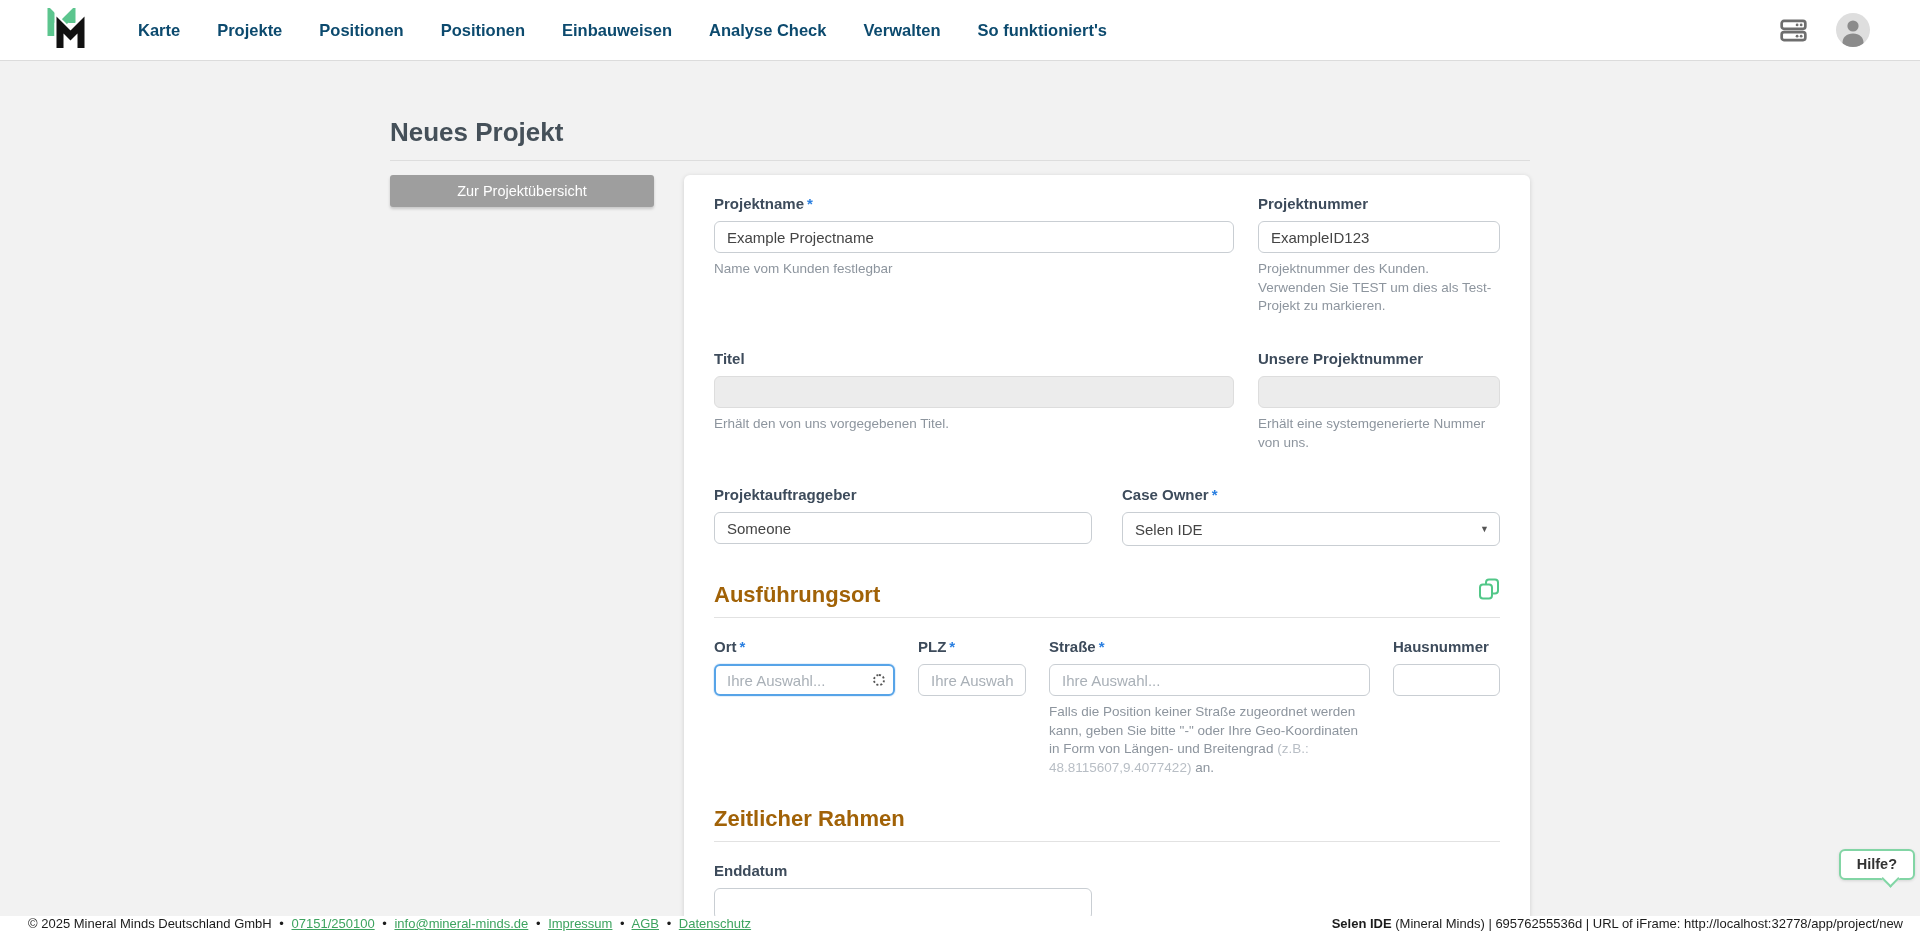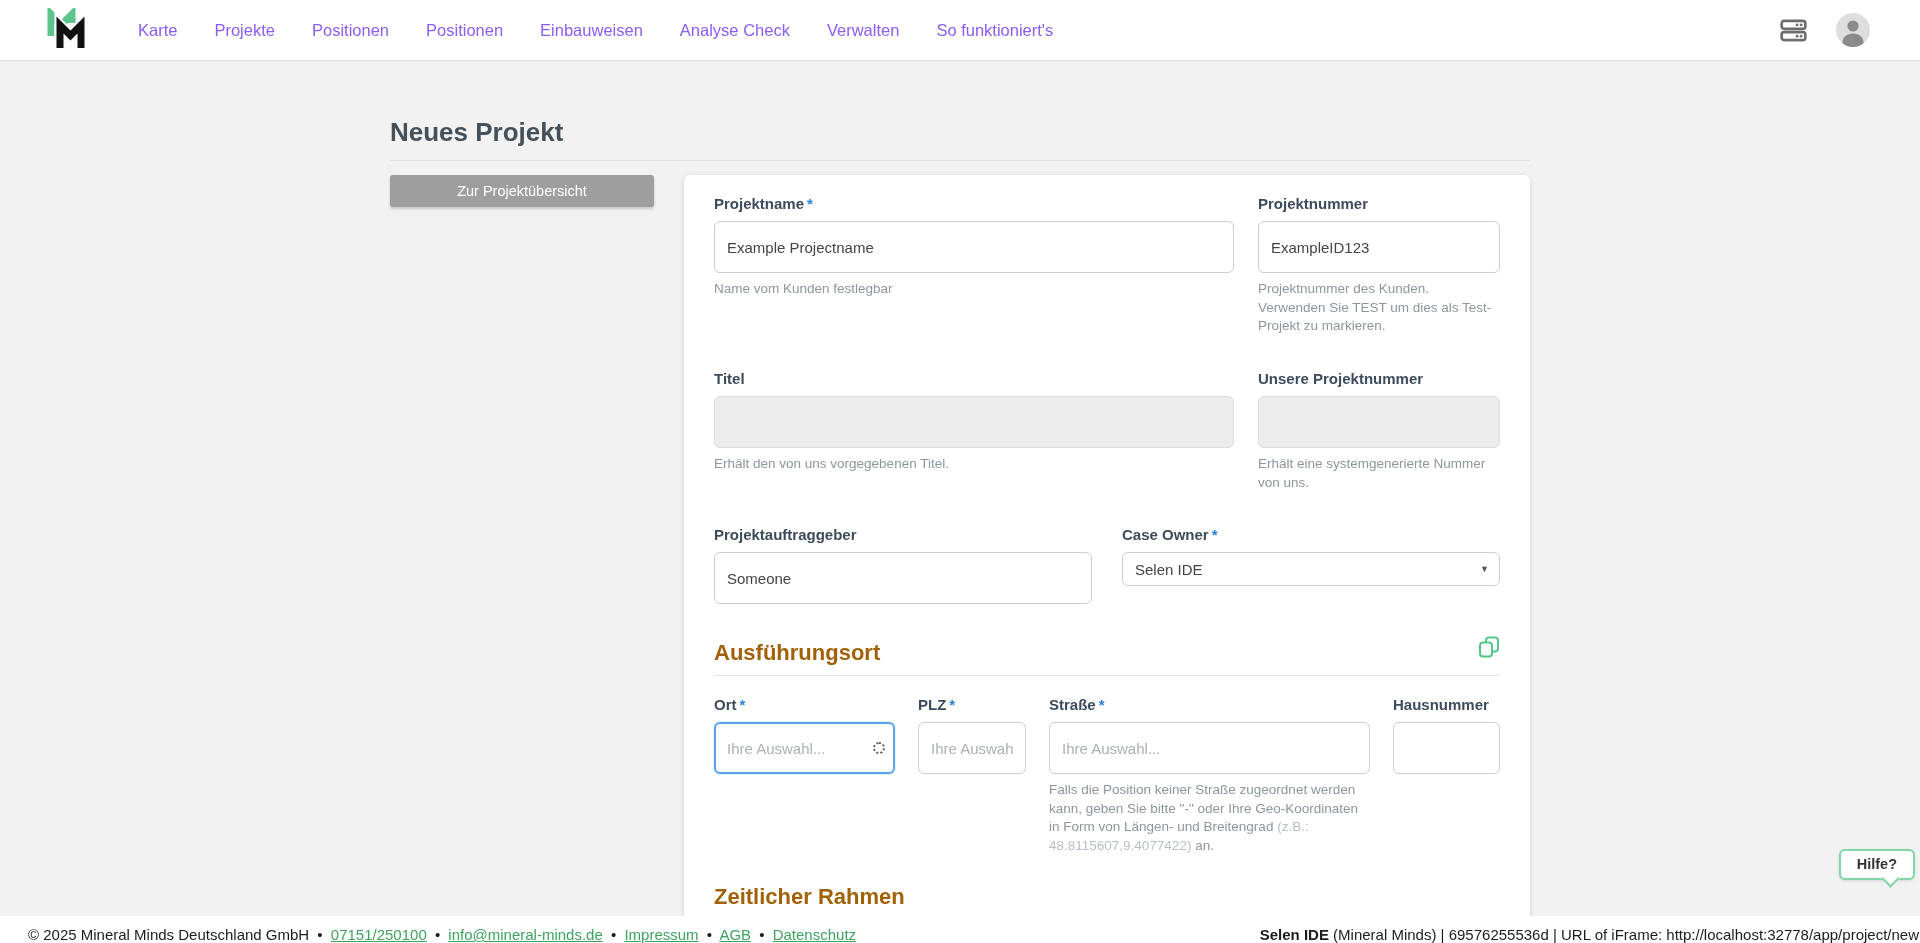--- a/index.html
+++ b/index.html
@@ -11,21 +11,21 @@
 
   
   .app-header {
     position:absolute; top:0; left:0; width:100%; height:61px;
     background:#fff; border-bottom:1px solid #dcdcdc;
     display:flex; align-items:center; padding:0 49px 0 44px; z-index:20;
   }
   .logo { width:44px; height:44px; display:flex; align-items:center; cursor:pointer; }
   .main-nav { display:flex; gap:37px; margin-left:50px; }
   .nav-item {
-    font-size:16.5px; font-weight:400; color:#8b5cf6; cursor:pointer; white-space:nowrap;
+    font-size:16.5px; font-weight:700; color:#0c4a6e; cursor:pointer; white-space:nowrap;
   }
   .header-right { margin-left:auto; display:flex; align-items:center; gap:28px; }
   .icon-btn { cursor:pointer; display:flex; align-items:center; }
 
   
   .container { position:absolute; top:61px; left:390px; width:1140px; }
   .page-title { margin:56px 0 0; font-size:26px; line-height:30px; font-weight:700; color:#455059; }
   .title-rule { border:none; border-top:1px solid #ddd; margin:13px 0 0; }
   .content-row { display:flex; gap:30px; margin-top:14px; align-items:flex-start; }
   .left-col { width:264px; flex:0 0 264px;border-radius:14px; }
@@ -36,21 +36,21 @@
   }
 
   
   .card {
     flex:1; background:#fff; border-radius:6px; padding:20px 30px 22px;
     box-shadow:0 1px 5px rgba(0,0,0,.14);
   }
   .field-label { font-size:15px; font-weight:700; color:#3d4b5b; margin-bottom:9px; display:block; }
   .req { color:#2a7fe0; margin-left:3px; font-weight:700; }
   .text-input {
-    width:100%; height:52px; border:1px solid #c9ced3; border-radius:6px; padding:0 12px;
+    width:100%; height:32px; border:1px solid #c9ced3; border-radius:6px; padding:0 12px;
     font-family:"Liberation Sans",sans-serif; font-size:15px; color:#444; background:#fff; outline:none;
   }
   .text-input::placeholder { color:#a9b0b7; }
   .text-input:disabled { background:#ececec; border-color:#ddd; }
   .helper { font-size:13.5px; color:#8d959e; margin-top:7px; line-height:1.38; }
   .helper .lighter { color:#b8bec5; }
 
   .grid-2a { display:grid; grid-template-columns:1fr 242px; column-gap:24px; margin-bottom:34px; }
   .grid-2b { display:grid; grid-template-columns:1fr 1fr; column-gap:30px; margin-bottom:36px; }
   .grid-loc { display:grid; grid-template-columns:181px 108px 1fr 107px; column-gap:23px; margin-bottom:28px; }
@@ -85,22 +85,22 @@
   }
   .help-bubble::after {
     content:""; position:absolute; bottom:-7px; right:16px; width:11px; height:11px;
     background:#fff; border-right:2px solid #82d5a5; border-bottom:2px solid #82d5a5;
     transform:rotate(45deg);
   }
 
   
   .app-footer {
     position:absolute; left:0; bottom:0; width:100%; height:27px; background:#fff;
-    display:flex; align-items:flex-end; justify-content:space-between; padding:0 1px 0 28px;
-    font-size:15px; color:#1c1c1c; z-index:25;
+    display:flex; align-items:flex-start; justify-content:space-between; padding:0 17px 0 28px;
+    font-size:13px; color:#1c1c1c; z-index:25;
   }
   .footer-left { white-space:nowrap; }
   .footer-link { color:#3da35f; text-decoration:underline; cursor:pointer; }
   .sep { margin:0 4px; color:#1c1c1c; }
   .footer-right { white-space:nowrap; color:#1c1c1c; }
   .footer-right b { font-weight:700; }
 </style>
 </head>
 <body>
 

